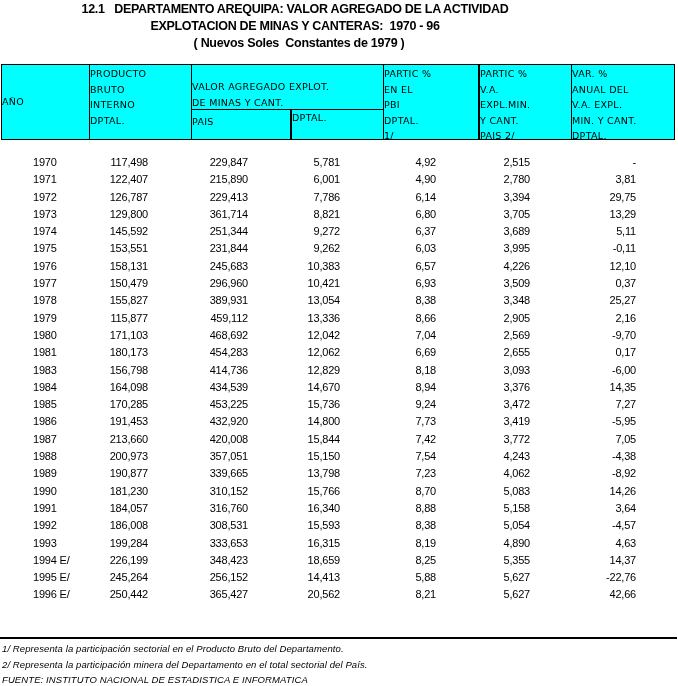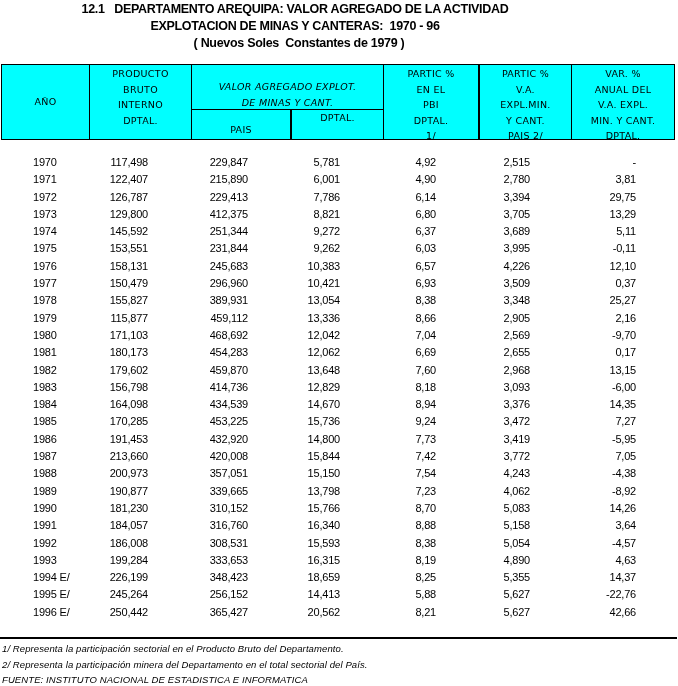--- a/index.html
+++ b/index.html
@@ -42,21 +42,21 @@
       box-sizing: border-box;
       font-family: "DejaVu Sans", sans-serif;
       font-size: 9.5px;
       letter-spacing: 0.3px;
     }
     .hcell {
       position: absolute;
       top: 0;
       height: 74px;
       box-sizing: border-box;
-      text-align: center;
+      text-align: left;
     }
     .hcell .lines {
       position: absolute;
       left: 0; right: 0;
       line-height: 15.5px;
     }
     .hcell .lines div { white-space: nowrap; }
     .vline {
       position: absolute;
       top: 0;
@@ -142,29 +142,29 @@
   <div class="hcell" style="left:88px; width:101px;">
     <div class="lines" style="top:1px;">
       <div>PRODUCTO</div>
       <div>BRUTO</div>
       <div>INTERNO</div>
       <div>DPTAL.</div>
     </div>
   </div>
   <div class="vline" style="left:189px;"></div>
 
-  <div class="hcell" style="left:190px; width:191px; height:44px;font-style:italic;">
+  <div class="hcell" style="left:190px; width:191px; height:44px;">
     <div class="lines" style="top:14px;">
       <div>VALOR AGREGADO EXPLOT.</div>
       <div>DE MINAS Y CANT.</div>
     </div>
   </div>
   <div class="hline-sub"></div>
   <div class="hcell" style="left:190px; width:98px; top:45px; height:29px;">
-    <div class="lines" style="top:12px;">
+    <div class="lines" style="top:4px;">
       <div>PAIS</div>
     </div>
   </div>
   <div class="vline thick" style="left:288px; top:45px; height:29px;"></div>
   <div class="hcell" style="left:290px; width:91px; top:45px; height:29px;">
     <div class="lines" style="top:0px;">
       <div>DPTAL.</div>
     </div>
   </div>
   <div class="vline" style="left:381px;"></div>
@@ -226,21 +226,21 @@
       <span class="c-pbi">126,787</span>
       <span class="c-pais">229,413</span>
       <span class="c-dptal">7,786</span>
       <span class="c-pbi-pct">6,14</span>
       <span class="c-va-pct">3,394</span>
       <span class="c-var">29,75</span>
     </div>
     <div class="drow">
       <span class="c-year">1973</span>
       <span class="c-pbi">129,800</span>
-      <span class="c-pais">412,375</span>
+      <span class="c-pais">361,714</span>
       <span class="c-dptal">8,821</span>
       <span class="c-pbi-pct">6,80</span>
       <span class="c-va-pct">3,705</span>
       <span class="c-var">13,29</span>
     </div>
     <div class="drow">
       <span class="c-year">1974</span>
       <span class="c-pbi">145,592</span>
       <span class="c-pais">251,344</span>
       <span class="c-dptal">9,272</span>
@@ -305,29 +305,20 @@
     <div class="drow">
       <span class="c-year">1981</span>
       <span class="c-pbi">180,173</span>
       <span class="c-pais">454,283</span>
       <span class="c-dptal">12,062</span>
       <span class="c-pbi-pct">6,69</span>
       <span class="c-va-pct">2,655</span>
       <span class="c-var">0,17</span>
     </div>
     <div class="drow">
-      <span class="c-year">1982</span>
-      <span class="c-pbi">179,602</span>
-      <span class="c-pais">459,870</span>
-      <span class="c-dptal">13,648</span>
-      <span class="c-pbi-pct">7,60</span>
-      <span class="c-va-pct">2,968</span>
-      <span class="c-var">13,15</span>
-    </div>
-    <div class="drow">
       <span class="c-year">1983</span>
       <span class="c-pbi">156,798</span>
       <span class="c-pais">414,736</span>
       <span class="c-dptal">12,829</span>
       <span class="c-pbi-pct">8,18</span>
       <span class="c-va-pct">3,093</span>
       <span class="c-var">-6,00</span>
     </div>
     <div class="drow">
       <span class="c-year">1984</span>

